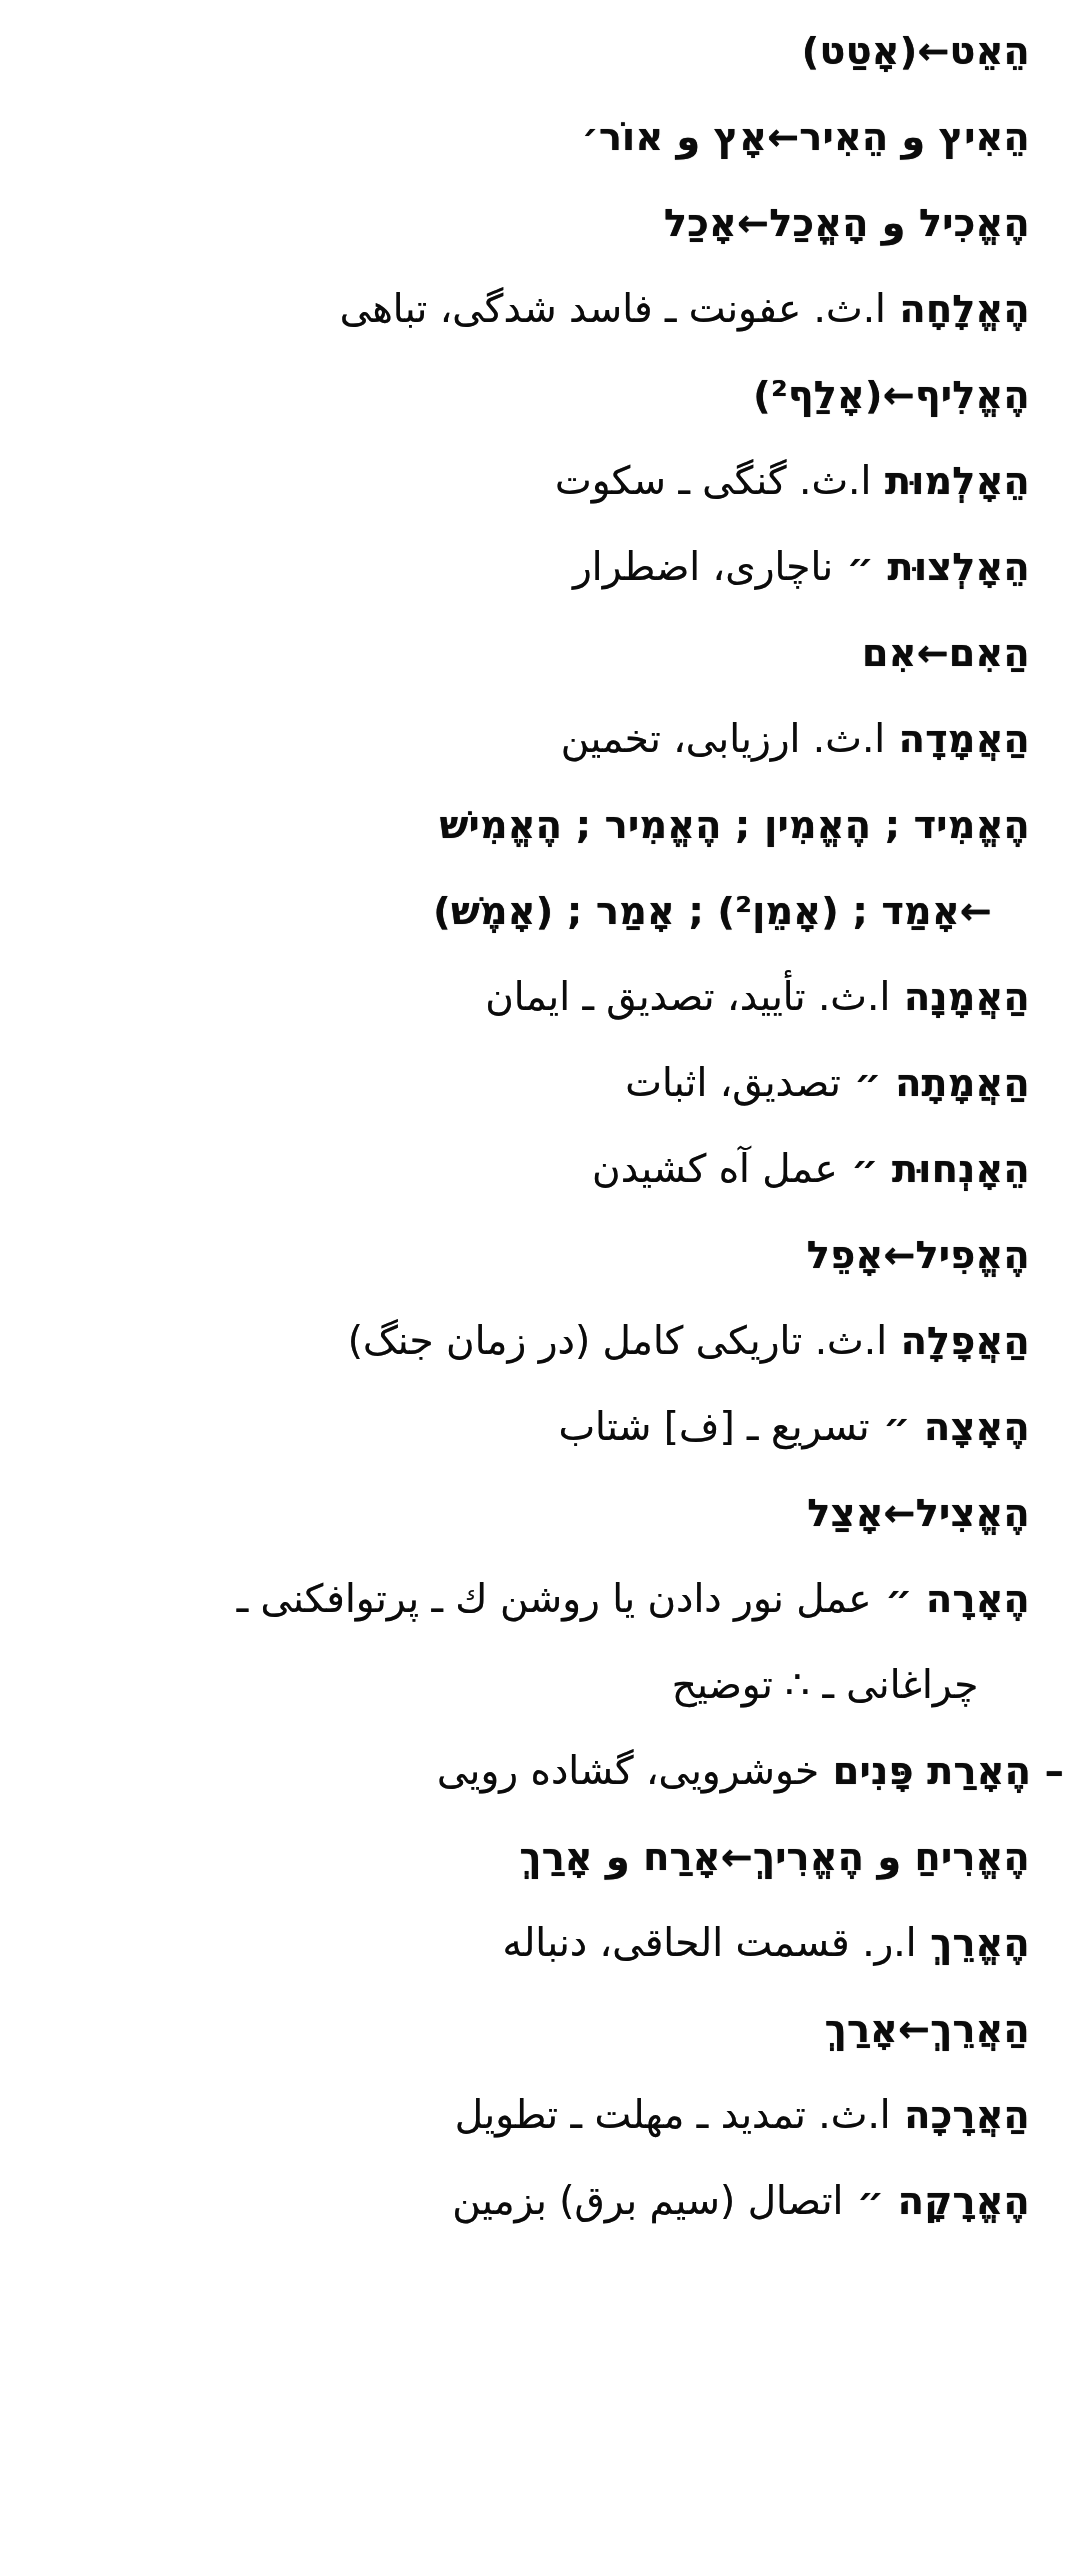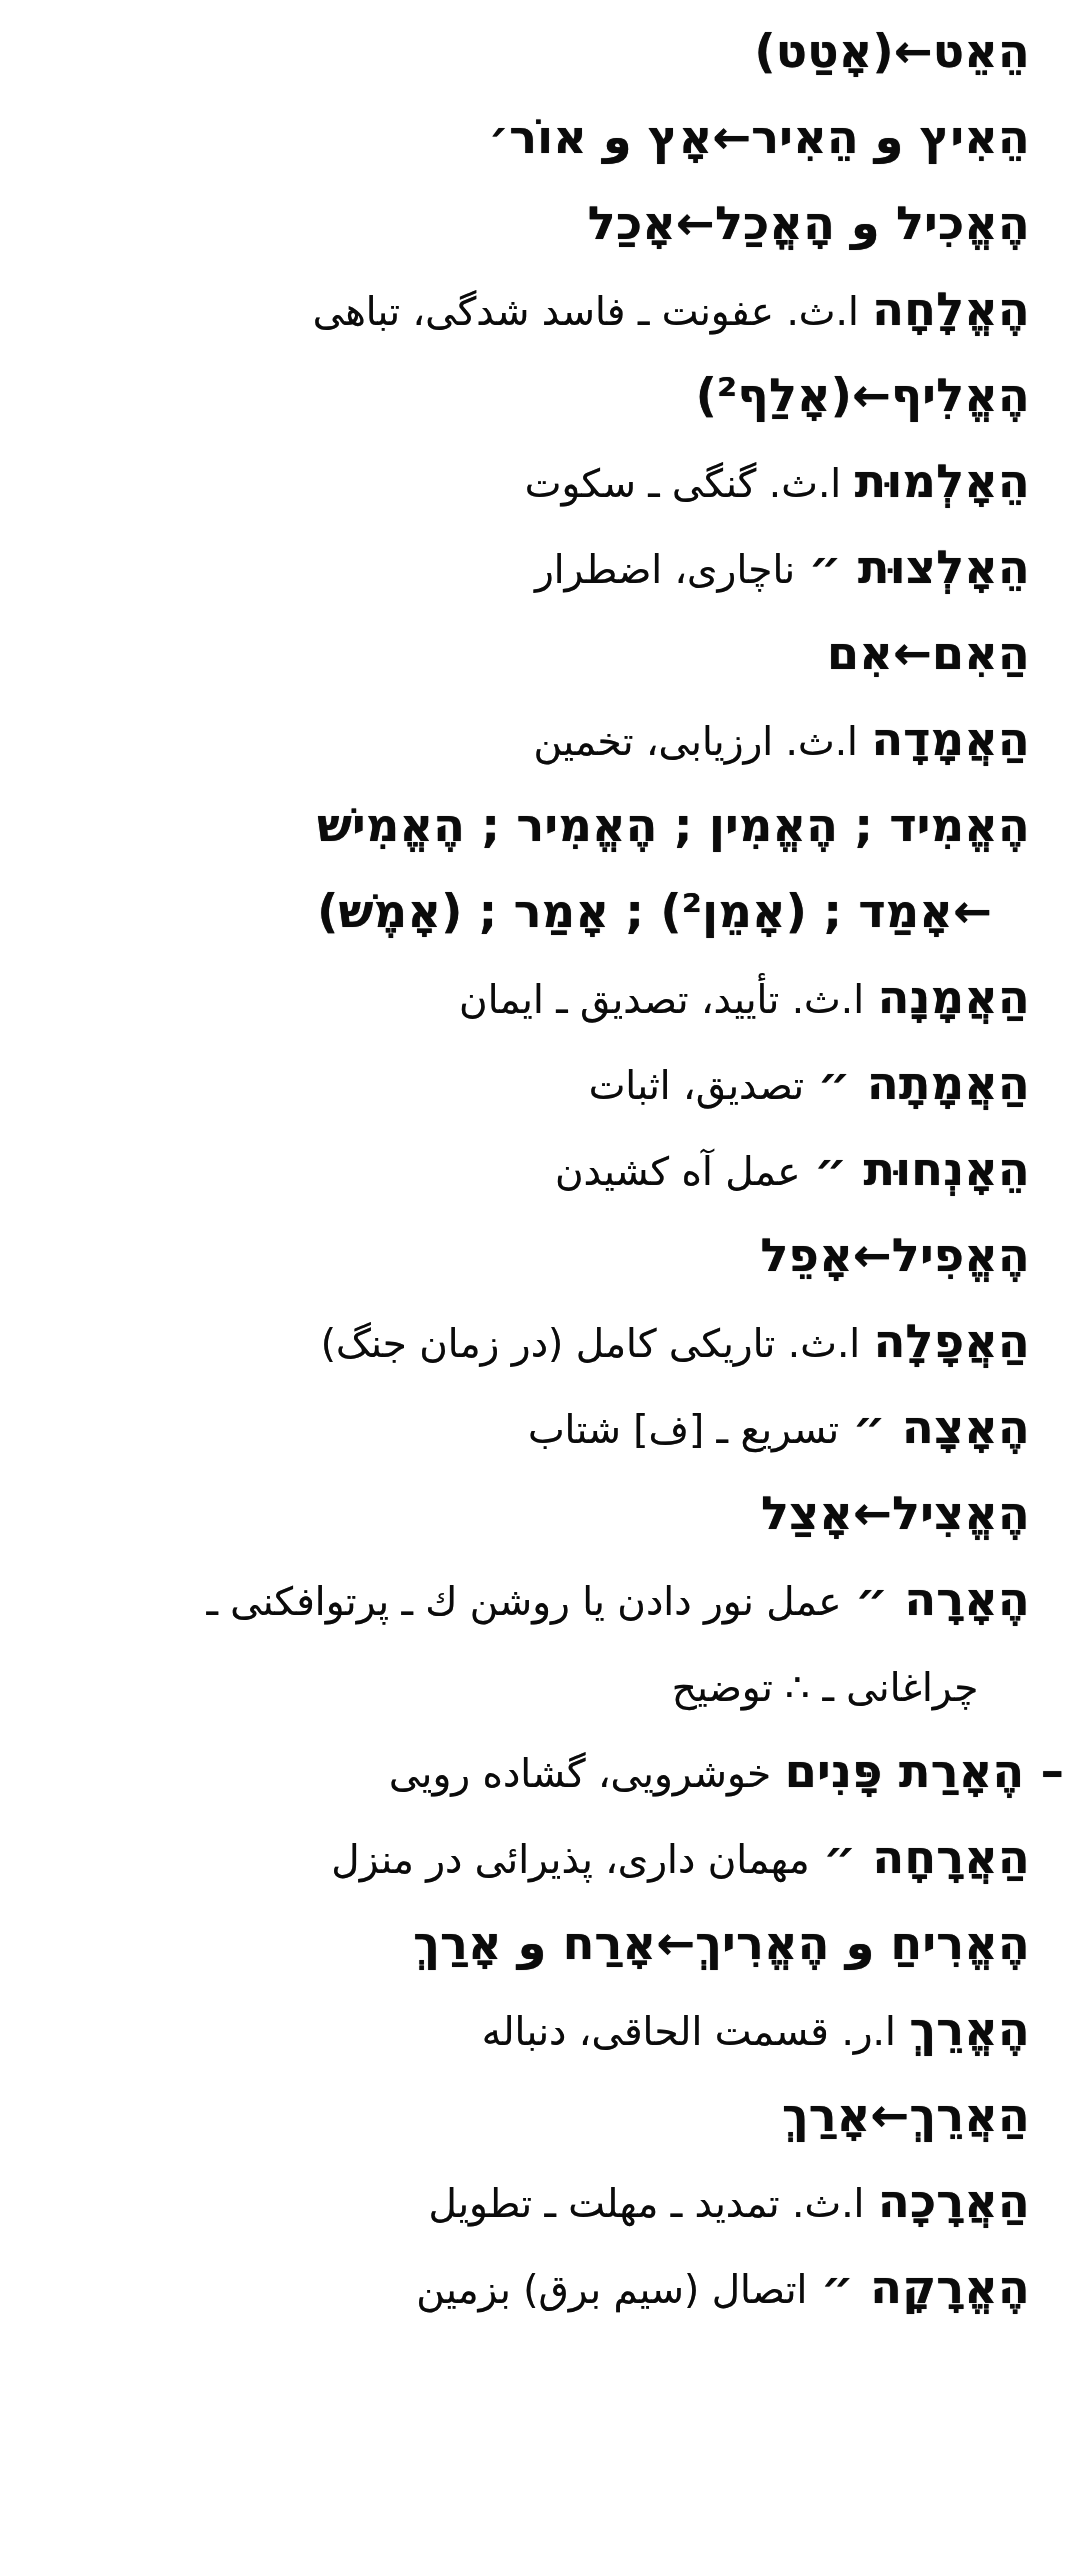--- a/index.html
+++ b/index.html
@@ -15,21 +15,21 @@
     padding:8.2px 63px 0 24.5px;
   }
   .line{
     height:86px;
     line-height:86px;
     white-space:nowrap;
     text-align:right;
   }
   .heb{
     font-weight:bold;
-    font-size:46px;
+    font-size:38px;
     letter-spacing:0.3px;
     text-shadow:0 0 0.7px rgba(0,0,0,.75);
   }
   .fa{
     font-size:39px;
     margin-right:13.6px;
     text-shadow:0 0 0.3px rgba(0,0,0,.5);
   }
   
   .indent{padding-right:38px;}
@@ -79,21 +79,20 @@
 
   <div class="line"><span class="heb">הֶאֱצִיל←אָצַל</span><span class="fa"></span></div>
 
 
   <div class="line"><span class="heb">הֶאָרָה ״</span><span class="fa">عمل نور دادن یا روشن ك ـ پرتوافکنی ـ</span></div>
 
   <div class="line indent"><span class="heb"></span><span class="fa">چراغانی ـ ∴ توضیح</span></div>
 
   <div class="line hang"><span class="heb">– הֶאָרַת פָּנִים</span><span class="fa">خوشرویی، گشاده رویی</span></div>
 
-  <div class="line"><span class="heb">הַאֲרָחָה ״</span><span class="fa">مهمان داری، پذیرائی در منزل</span></div>
 
   <div class="line"><span class="heb">הֶאֱרִיחַ و הֶאֱרִיךְ←אָרַח و אָרַךְ</span><span class="fa"></span></div>
 
   <div class="line"><span class="heb">הֶאֱרֵךְ</span><span class="fa">ا.ر. قسمت الحاقی، دنباله</span></div>
 
   <div class="line"><span class="heb">הַאֲרֵךְ←אָרַךְ</span><span class="fa"></span></div>
 
   <div class="line"><span class="heb">הַאֲרָכָה</span><span class="fa">ا.ث. تمدید ـ مهلت ـ تطویل</span></div>
 
   <div class="line"><span class="heb">הֶאֱרָקָה ״</span><span class="fa">اتصال (سیم برق) بزمین</span></div>

